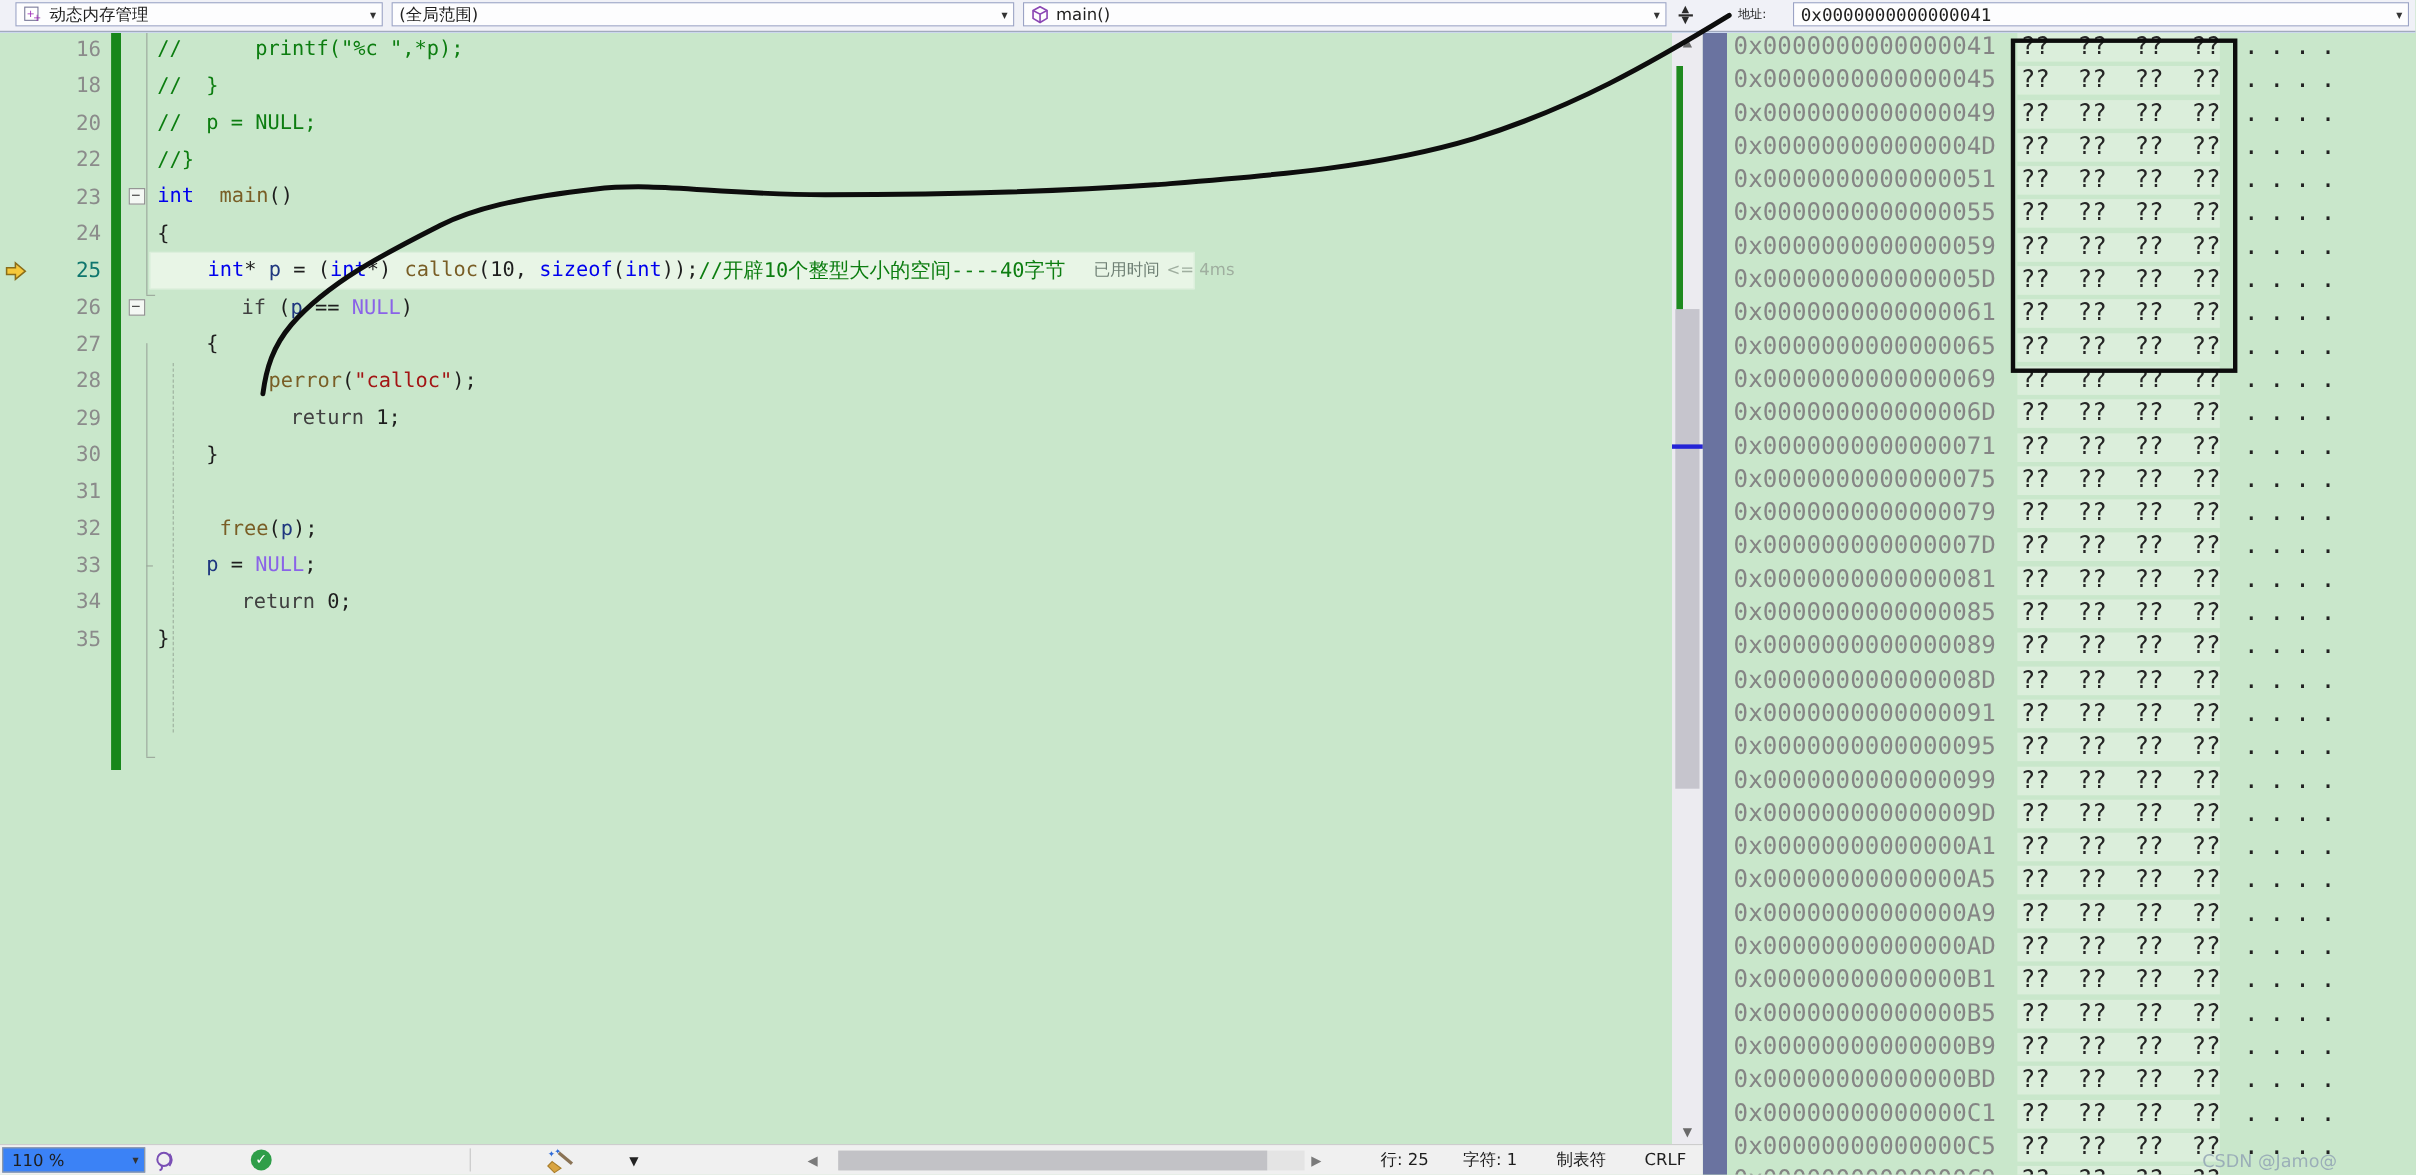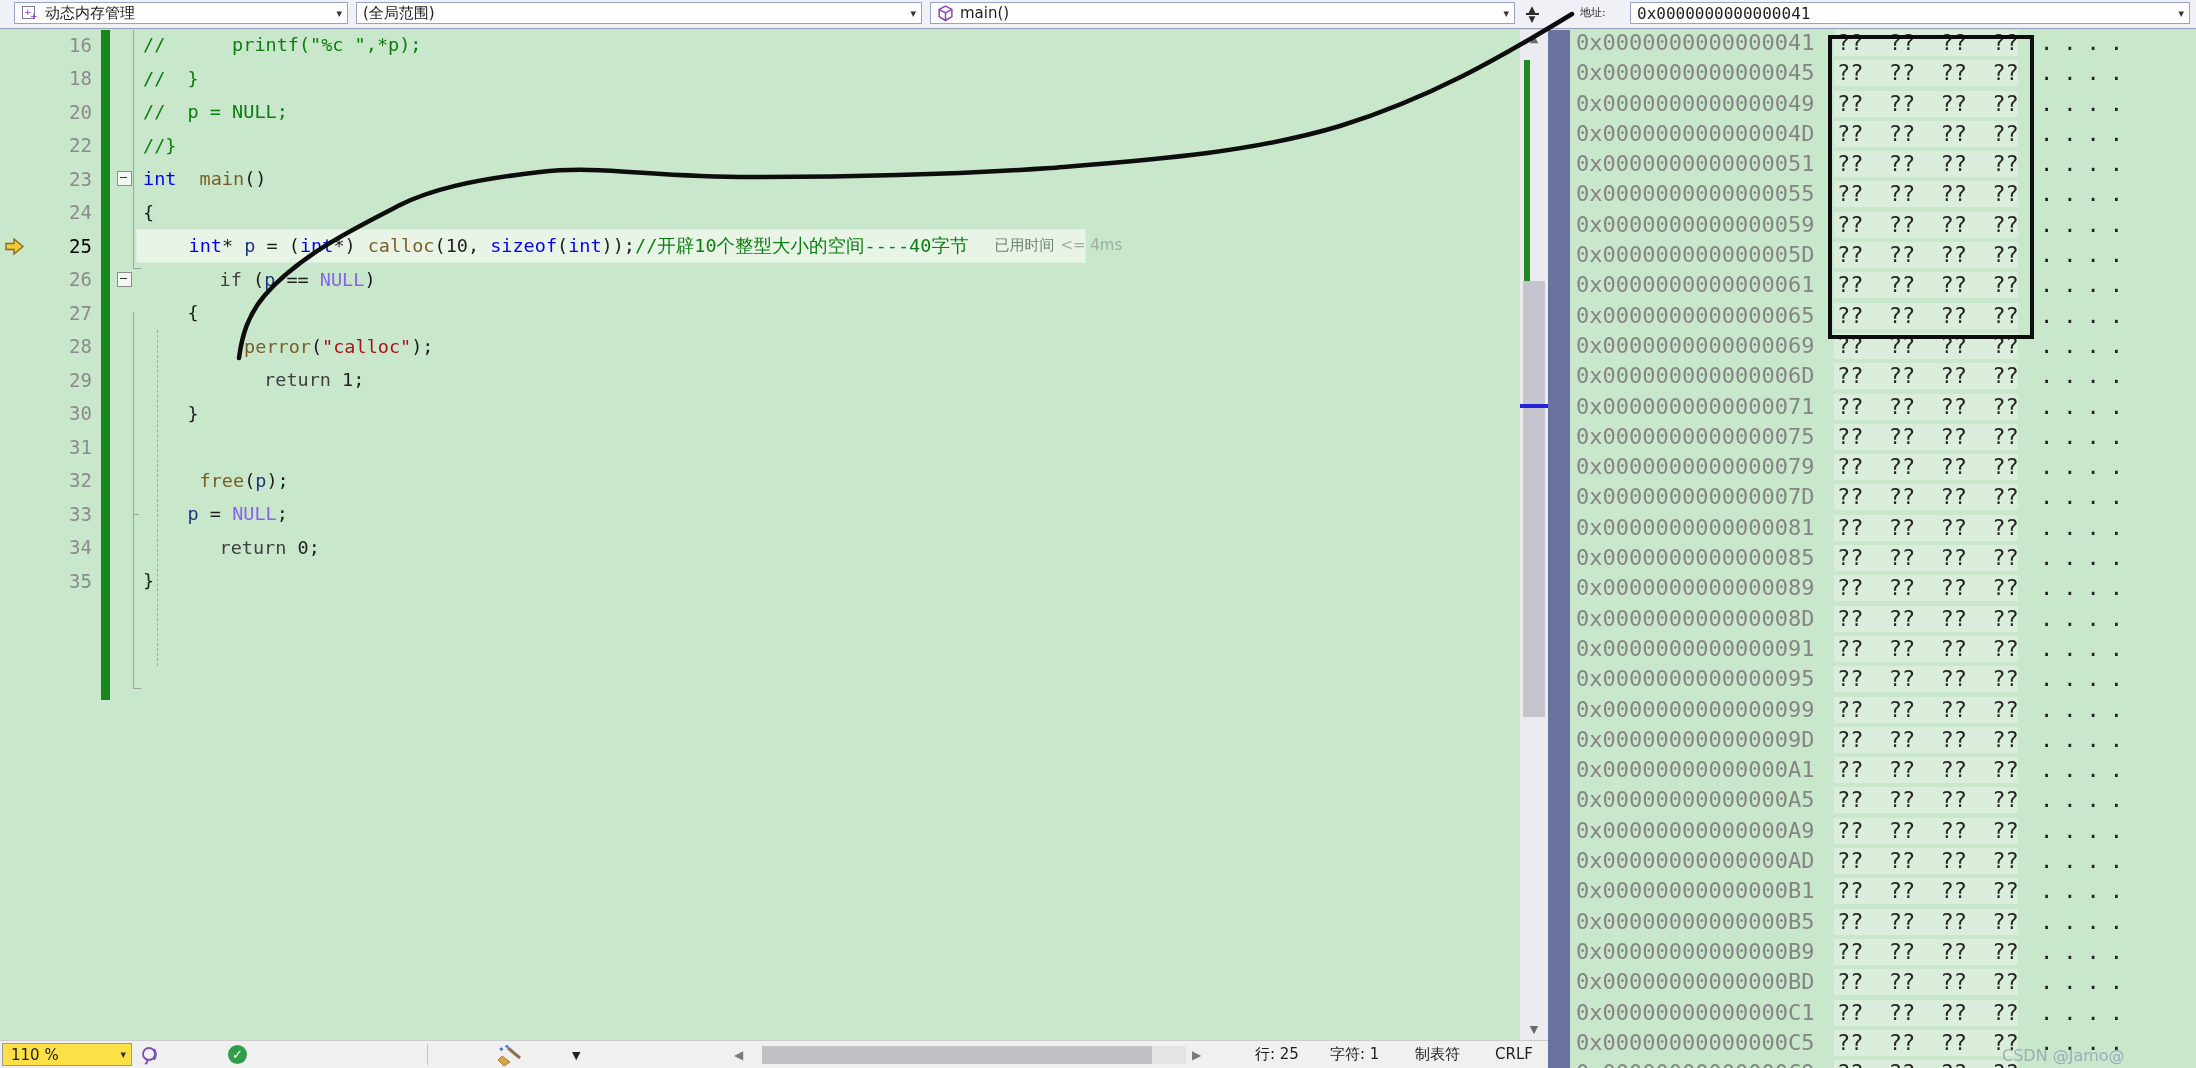--- a/index.html
+++ b/index.html
@@ -30,21 +30,21 @@
   .change-bar{position:absolute;left:101px;top:2px;width:9px;height:670px;background:#17871b;}
   .outline-line{position:absolute;left:133px;width:1px;background:#9aa69a;}
   .outline-tick{position:absolute;left:133px;width:8px;height:1px;background:#9aa69a;}
   .indent-guide{position:absolute;left:157px;top:302px;height:336px;width:0;
                 border-left:1px dashed rgba(130,145,130,.65);}
   .code-row{display:flex;align-items:center;height:33.5px;position:relative;}
   .cell-margin{width:30px;flex:none;height:100%;position:relative;}
   .cell-margin svg{position:absolute;left:3px;top:6px;}
   .cell-num{width:62px;flex:none;text-align:right;font-family:"DejaVu Sans Mono",monospace;
             font-size:19px;color:#8b8b8b;}
-  .cell-num.cur{color:#000000;}
+  .cell-num.cur{color:#0f766e;}
   .cell-gap{width:20px;flex:none;}
   .cell-outline{width:24px;flex:none;display:flex;align-items:center;justify-content:center;z-index:2;}
   .fold-box{width:13px;height:13px;border:1px solid #8c8c8c;background:#f4f8f4;position:relative;}
   .fold-box::after{content:"";position:absolute;left:2px;top:5px;width:7px;height:1px;background:#3a3a3a;}
   .cell-code{white-space:pre;font-family:"DejaVu Sans Mono",monospace;font-size:18.5px;
              color:#1e1e1e;z-index:1;padding-left:7px;height:100%;display:flex;align-items:center;}
   .code-row.current .cell-code{background:#e8f5e6;width:950px;flex:none;box-sizing:border-box;
              border:1px solid #dcefdc;}
   .tk-com{color:#0c7d10;}.tk-kw{color:#0000ee;}.tk-ctrl{color:#404040;margin-left:32px;}
   .tk-mac{color:#8a63e8;}.tk-fn{color:#795e26;padding-left:12px;}.tk-var{color:#1f377f;}
@@ -70,21 +70,21 @@
   .mem-cells{position:absolute;left:264px;top:2px;width:184px;height:26px;background:#dbeedb;
              font-family:"DejaVu Sans Mono",monospace;font-size:22px;color:#262626;
              line-height:26px;padding-left:3px;box-sizing:border-box;word-spacing:12px;white-space:pre;}
   .mem-ascii{position:absolute;left:470px;top:2px;font-family:"DejaVu Sans Mono",monospace;
              font-size:22px;color:#222;letter-spacing:10px;}
   .watermark{position:absolute;left:432px;top:1018px;font-size:16px;color:#93a5b5;opacity:.85;}
 
   
   .statusbar{left:0;top:1040px;width:1548px;height:28px;background:#f0f0f0;
              border-top:1px solid #cdcdcd;z-index:8;font-size:15px;color:#1e1e1e;}
-  .zoom-combo{position:absolute;left:2px;top:2px;width:130px;height:23px;background:#fde047;
+  .zoom-combo{position:absolute;left:2px;top:2px;width:130px;height:23px;background:#3b82f6;
               border:1px solid #9a9a9a;box-sizing:border-box;display:flex;align-items:center;
               padding-left:8px;}
   .zoom-combo .caret{position:absolute;right:5px;top:4px;font-size:11px;color:#333;}
   .st-ico{position:absolute;top:3px;}
   .check-circle{position:absolute;left:228px;top:4px;width:19px;height:19px;border-radius:50%;
                 background:#2f9e49;color:#fff;font-size:13px;line-height:19px;text-align:center;}
   .st-msg{position:absolute;left:256px;top:4px;margin-top:30px;}
   .st-sep{position:absolute;left:427px;top:3px;width:1px;height:21px;background:#c6c6c6;}
   .broom-caret{position:absolute;left:572px;top:8px;font-size:11px;color:#222;}
   .h-arr{position:absolute;top:7px;font-size:12px;color:#7a7a7a;}

